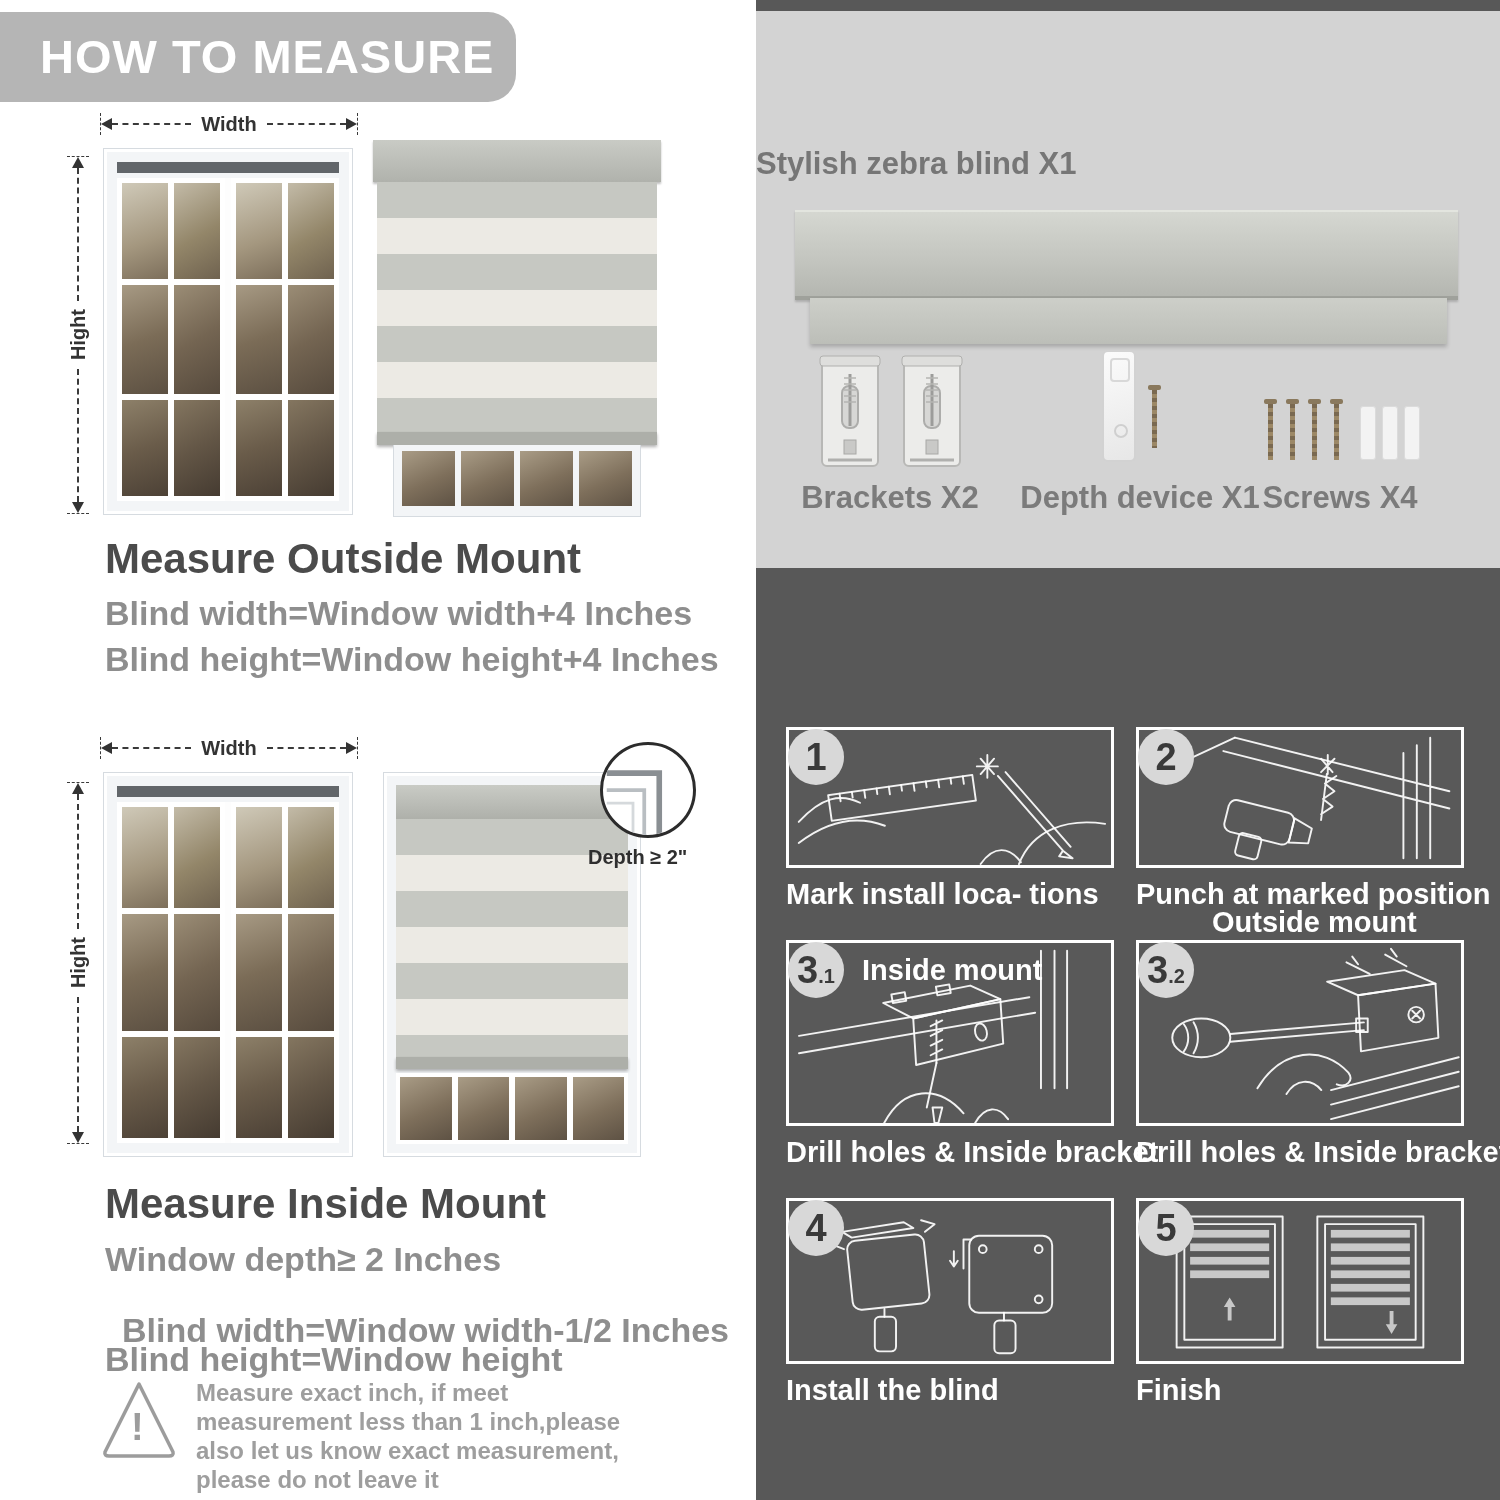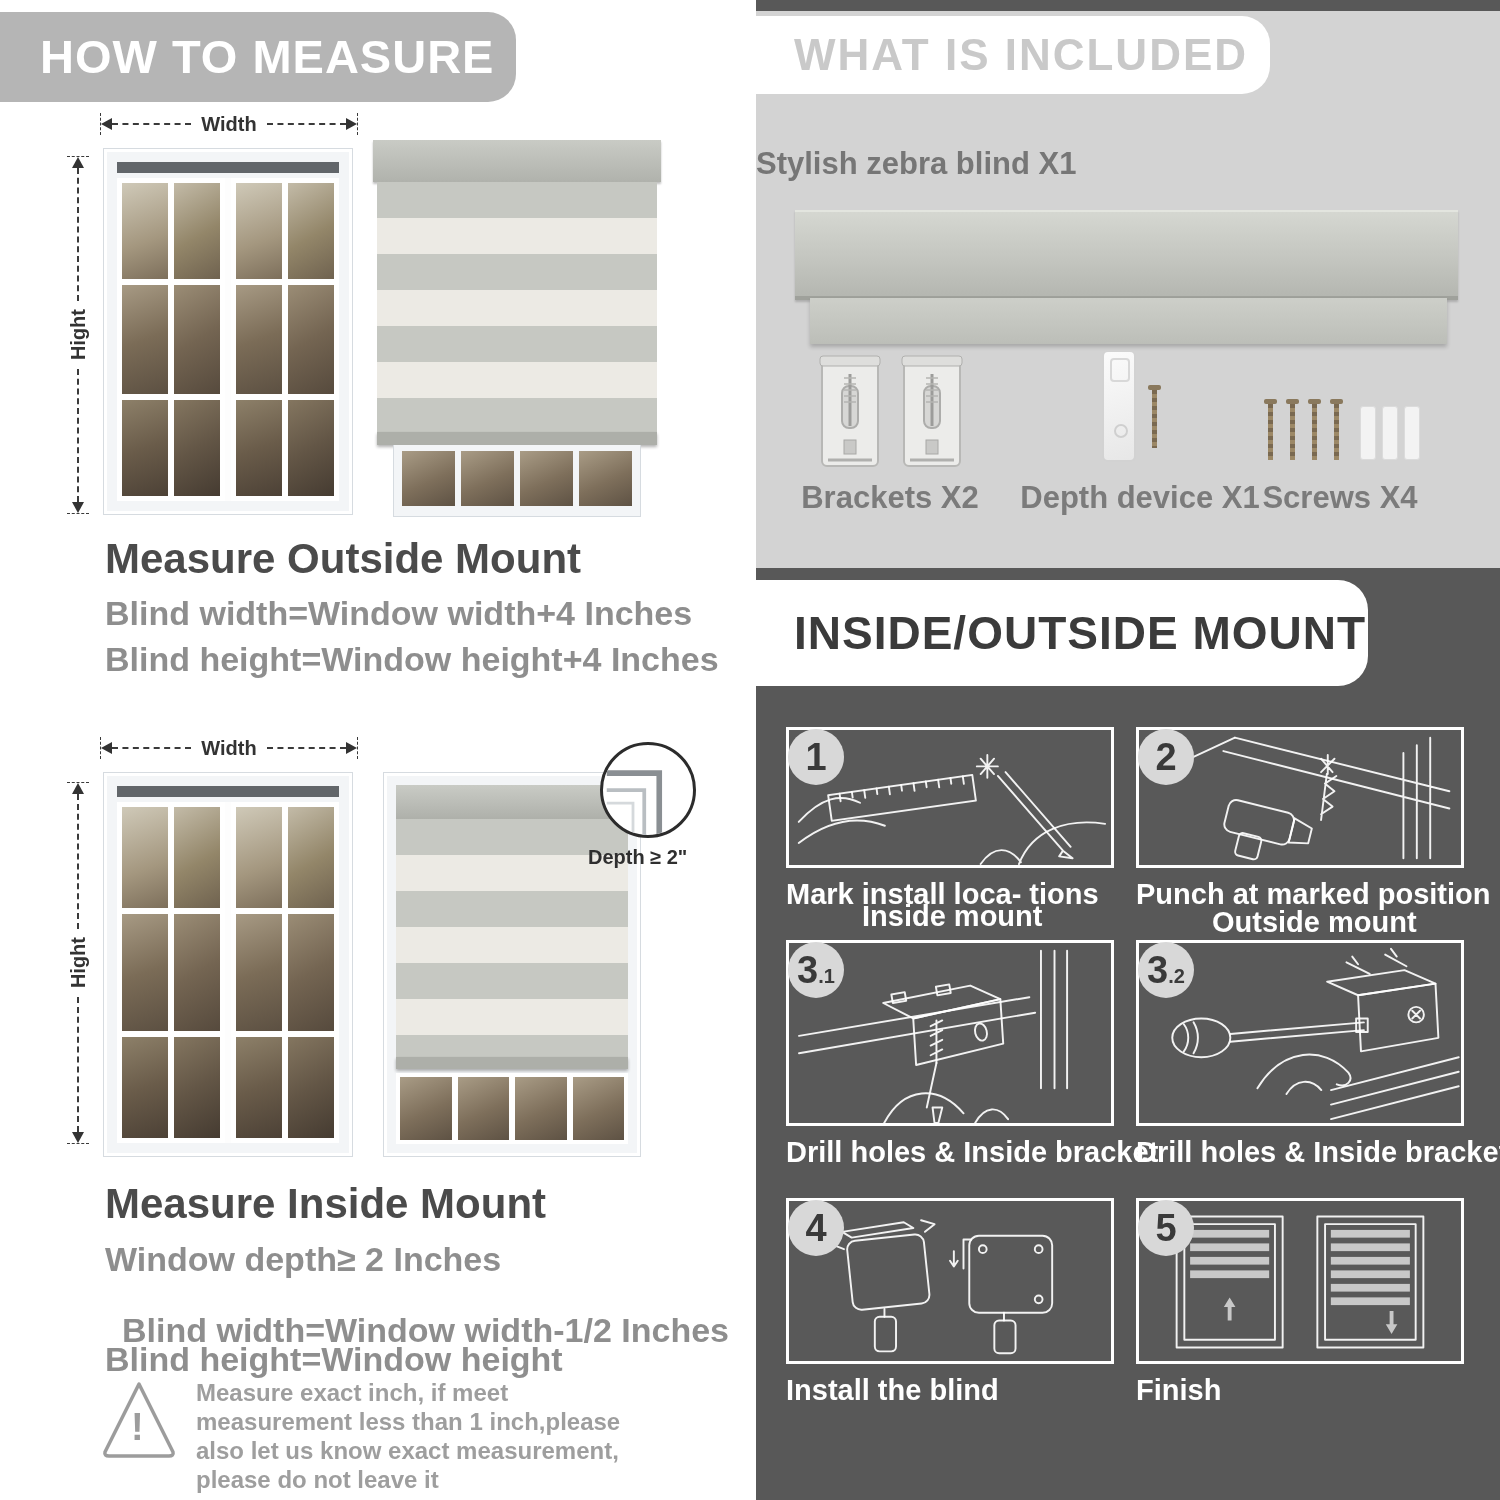--- a/index.html
+++ b/index.html
@@ -248,21 +248,20 @@
   <div class="abs" style="left:100px;top:1378px;">
     <svg class="warn-tri" viewBox="0 0 78 84">
       <path d="M39 6 L73 74 Q74 78 69 78 L9 78 Q4 78 5 74 Z" fill="none" stroke="#9c9c9c" stroke-width="3.5" stroke-linejoin="round"></path>
     </svg>
     <div class="abs" style="left:31px;top:28px;color:#9c9c9c;font-weight:bold;font-size:38px;">!</div>
   </div>
   <div class="abs warn-text" style="left:196px;top:1378px;">Measure exact inch, if meet measurement less than 1 inch,please also let us know exact measurement, please do not leave it</div>
 
   <div class="abs strip-top-right"></div>
   <div class="abs panel-light"></div>
-  <div class="abs hdr-included">WHAT IS INCLUDED</div>
 
   <div class="abs prod-lbl" style="left:756px;top:146px;width:744px;">Stylish zebra blind X1</div>
 
   <div class="abs headrail"></div>
   <div class="abs valance"></div>
 
   <svg class="abs" style="left:818px;top:352px;" width="64" height="122" viewBox="0 0 64 122">
     <rect x="4" y="8" width="56" height="106" rx="5" fill="#ececea" stroke="#b8b8b6" stroke-width="2"></rect>
     <rect x="2" y="4" width="60" height="10" rx="3" fill="#dededc" stroke="#b0b0ae"></rect>
     <rect x="24" y="34" width="16" height="42" rx="7" fill="#d7d7d5" stroke="#adadab" stroke-width="2"></rect>
@@ -290,21 +289,20 @@
   <div class="screw" style="left:1334px;top:404px;height:56px;"></div>
   <div class="anchor" style="left:1360px;top:406px;height:52px;"></div>
   <div class="anchor" style="left:1382px;top:406px;height:52px;"></div>
   <div class="anchor" style="left:1404px;top:406px;height:52px;"></div>
 
   <div class="abs item-lbl" style="left:800px;top:480px;width:180px;">Brackets X2</div>
   <div class="abs item-lbl" style="left:1010px;top:480px;width:260px;">Depth device X1</div>
   <div class="abs item-lbl" style="left:1255px;top:480px;width:170px;">Screws X4</div>
 
   <div class="abs panel-dark"></div>
-  <div class="abs hdr-mount">INSIDE/OUTSIDE MOUNT</div>
 
   <div class="abs step-panel" style="left:786px;top:727px;width:328px;height:141px;">
     <svg class="art" viewBox="0 0 328 141">
       <g transform="rotate(-8 110 72)">
         <rect x="38" y="58" width="152" height="27"></rect>
         <path d="M50 58 v8 M63 58 v6 M76 58 v8 M89 58 v6 M102 58 v8 M115 58 v6 M128 58 v8 M141 58 v6 M154 58 v8 M167 58 v6 M180 58 v8"></path>
       </g>
       <path d="M196 30 l14 16 M210 30 l-14 16 M203 26 v24 M192 38 h22"></path>
       <path d="M214 48 L282 126 M222 44 L290 122 M282 126 l10 8 -14 -2 z"></path>
       <path d="M6 96 C30 70 50 66 70 76 M6 118 C40 92 70 90 96 100"></path>
@@ -345,21 +343,21 @@
       <path d="M150 80 v44 M144 86 l12 -6 M144 96 l12 -6 M144 106 l12 -6 M144 116 l12 -6"></path>
       <path d="M150 124 L140 170 M146 170 h10 l-4 16 h-4 z"></path>
       <path d="M96 186 C116 148 152 146 178 176 M190 186 C200 168 214 168 224 182"></path>
     </svg>
   </div>
   <div class="abs caption" style="left:786px;top:1136px;">Drill holes &amp;  Inside bracket</div>
   <div class="abs badge" style="left:788px;top:942px;">
     <span class="num">3</span>
       <span class="sub">.1</span>
   </div>
-  <span class="abs step-title" style="left:862px;top:900px;">Inside mount</span>
+  <span class="abs step-title" style="left:862px;top:954px;">Inside mount</span>
 
   <div class="abs step-panel" style="left:1136px;top:940px;width:328px;height:186px;">
     <svg class="art" viewBox="0 0 328 186">
       <path d="M196 152 L328 118 M196 167 L328 133 M196 182 L328 148"></path>
       <polygon points="192,40 272,28 304,42 224,54"></polygon>
       <polygon points="224,54 304,42 307,98 227,112"></polygon>
       <circle cx="284" cy="74" r="8"></circle>
       <path d="M280 70 l8 8 M288 70 l-8 8"></path>
       <path d="M212 20 l24 12 M218 14 l6 8 M252 12 l22 12 M258 6 l6 8"></path>
       <path d="M92 94 L230 82 M92 102 L230 90"></path>

